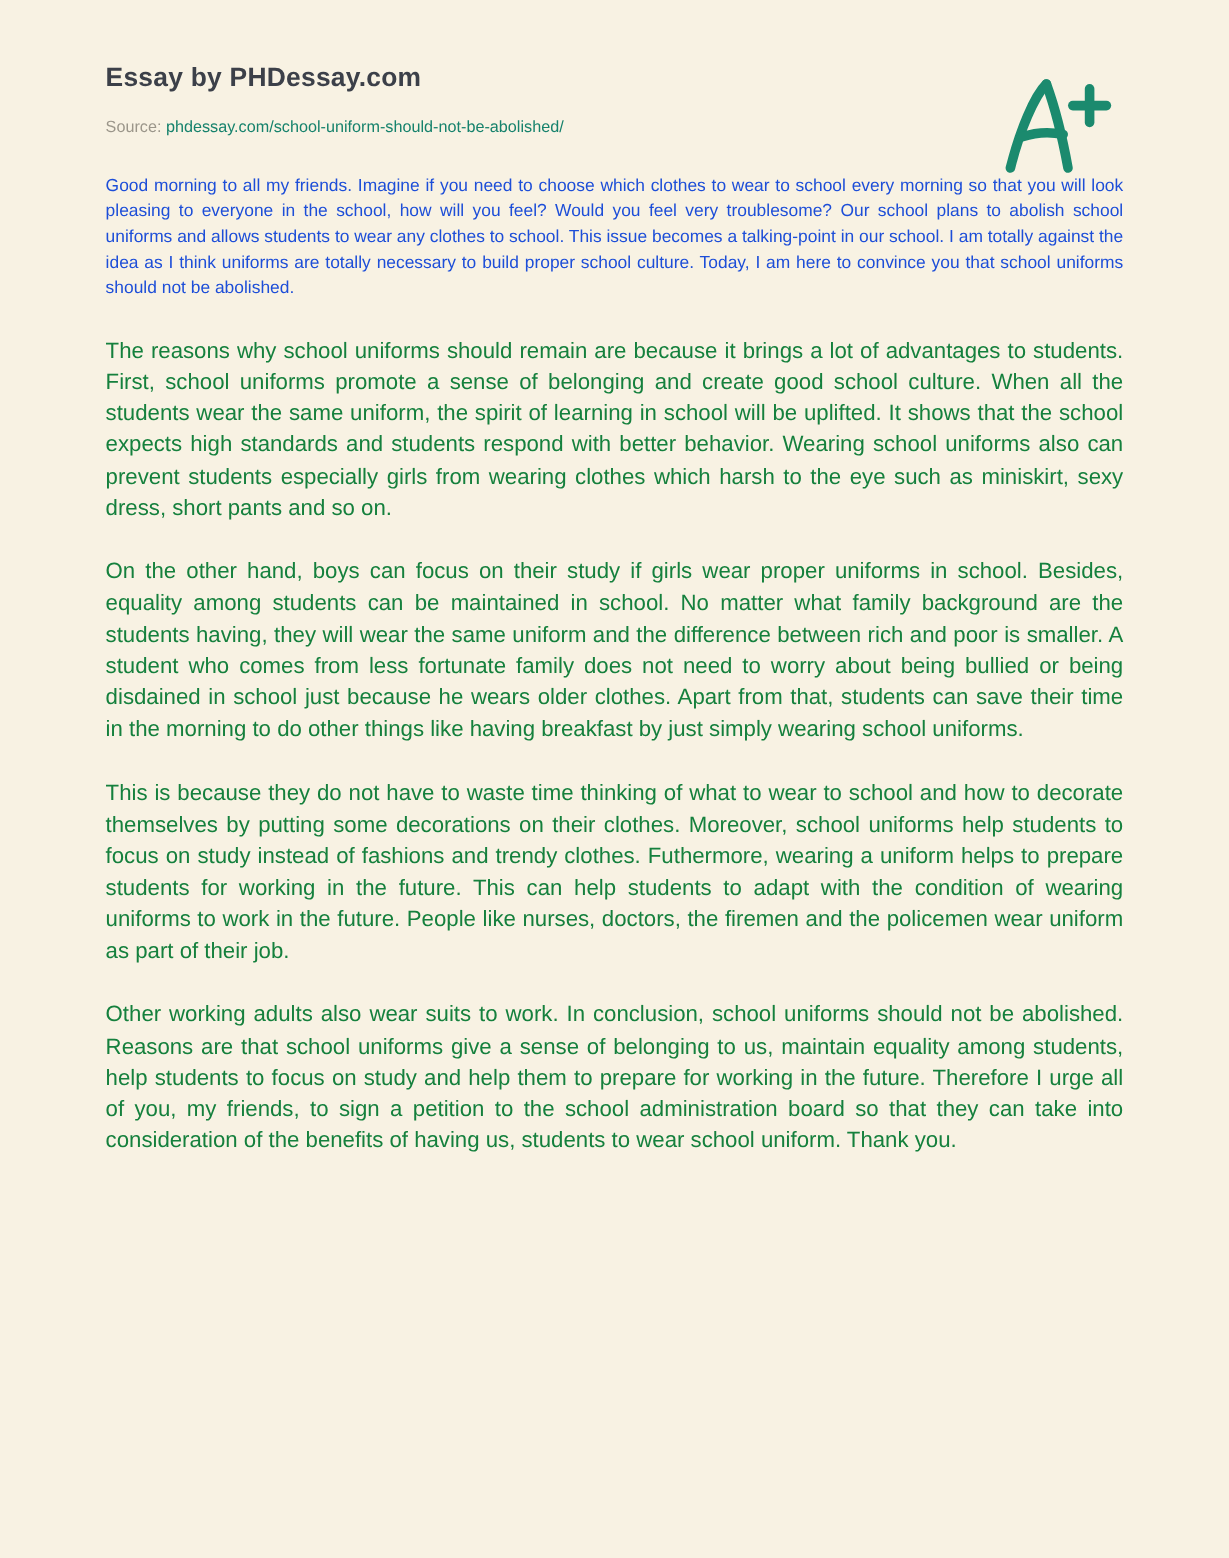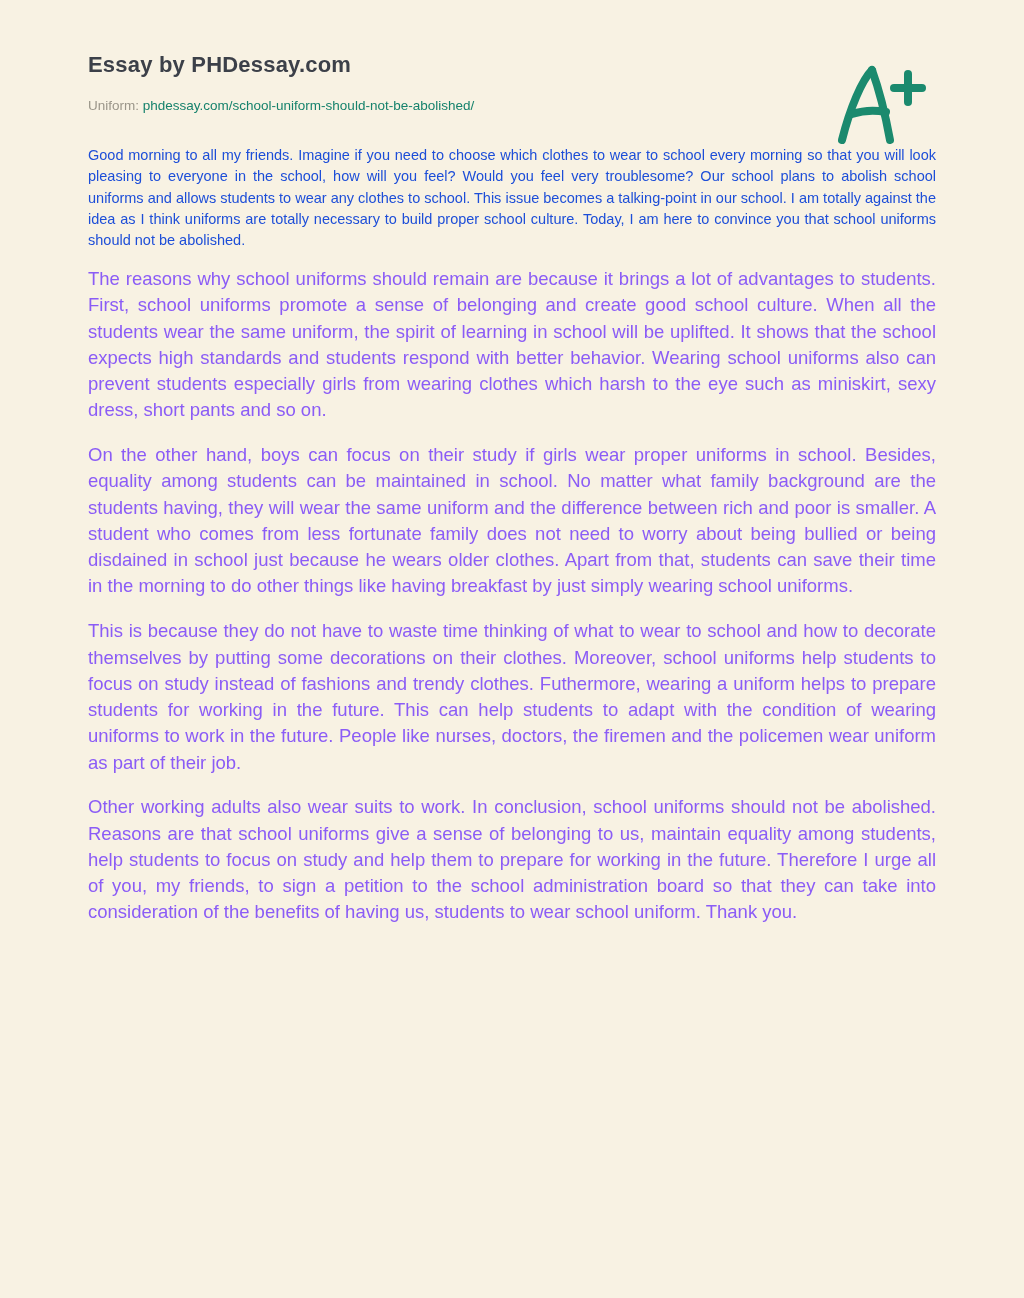--- a/index.html
+++ b/index.html
@@ -52,36 +52,36 @@
     letter-spacing: 0.2px;
   }
   .intro {
     margin-top: 32px;
     font-size: 14.5px;
     line-height: 1.47;
     color: #1d4ed8;
     text-align: justify;
   }
   .para {
-    margin-top: 14px;
+    margin-top: 27px;
     font-size: 18.5px;
     line-height: 1.42;
     text-align: justify;
-    color: #8b5cf6;
+    color: #15803d;
   }
 </style>
 </head>
 <body>
 
 <div class="page">
 
   <h1 class="byline">Essay by PHDessay.com</h1>
 
   <div class="source-line">
-    <span>Uniform:</span>
+    <span>Source:</span>
     <a class="source-link">phdessay.com/school-uniform-should-not-be-abolished/</a>
   </div>
 
   <div class="logo">
     <svg viewBox="0 0 100 100" width="100" height="100" aria-hidden="true">
       <g fill="none" stroke="#1b8a6e" stroke-width="8" stroke-linecap="round" stroke-linejoin="round">
         <path d="M14 82 C 22 50, 34 22, 44 12"></path>
         <path d="M44 12 C 52 34, 58 60, 62 82"></path>
         <path d="M24 56 C 36 52, 48 52, 58 54"></path>
         <path d="M80 16 L 80 44"></path>

